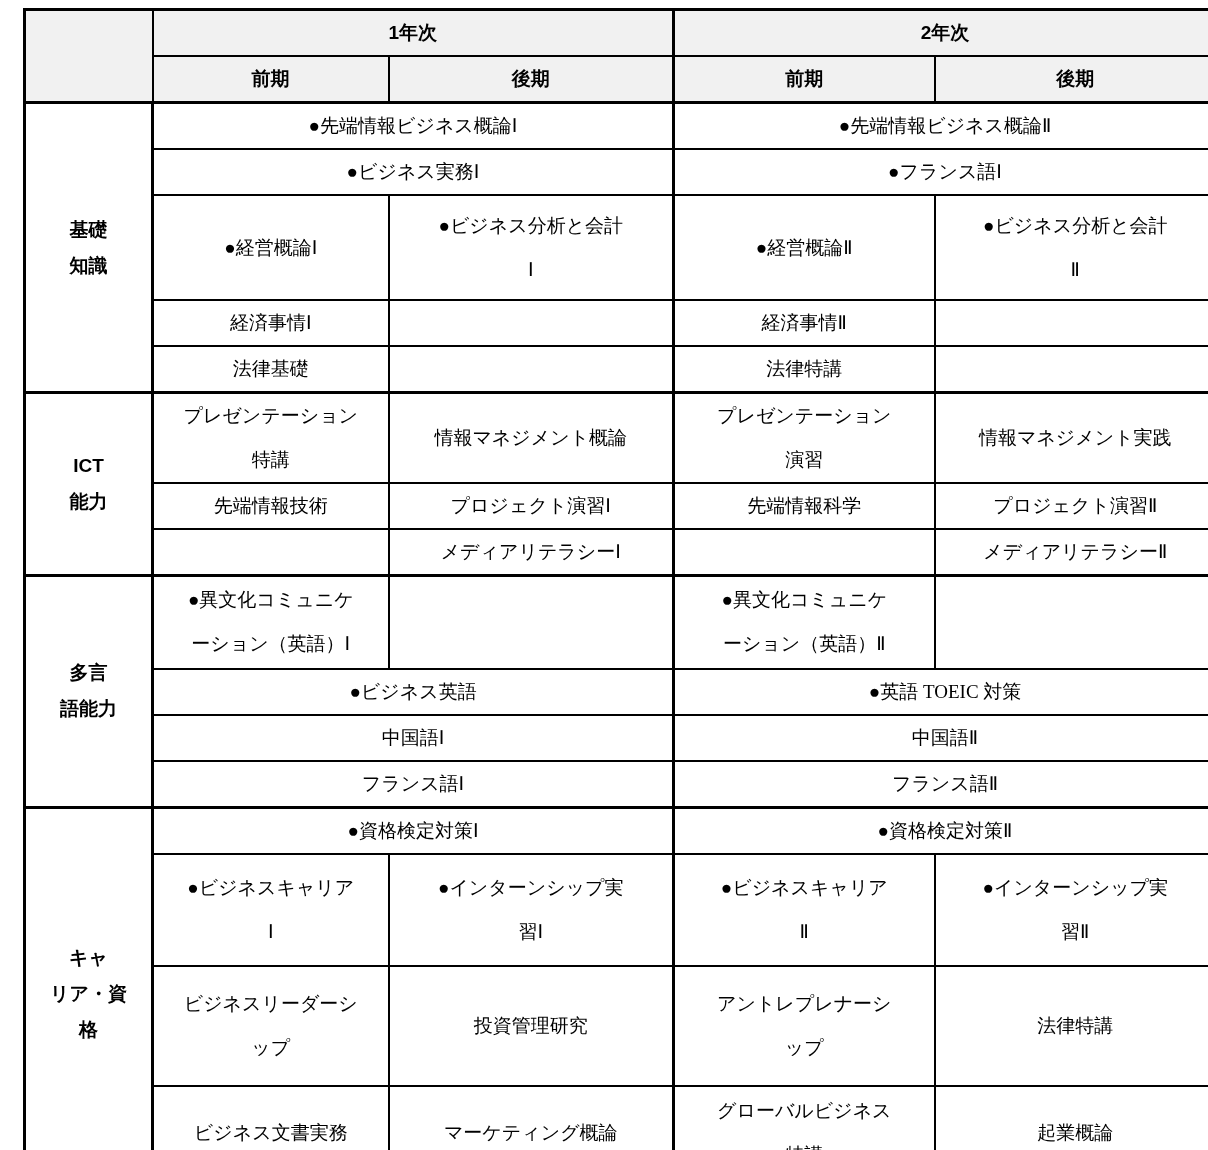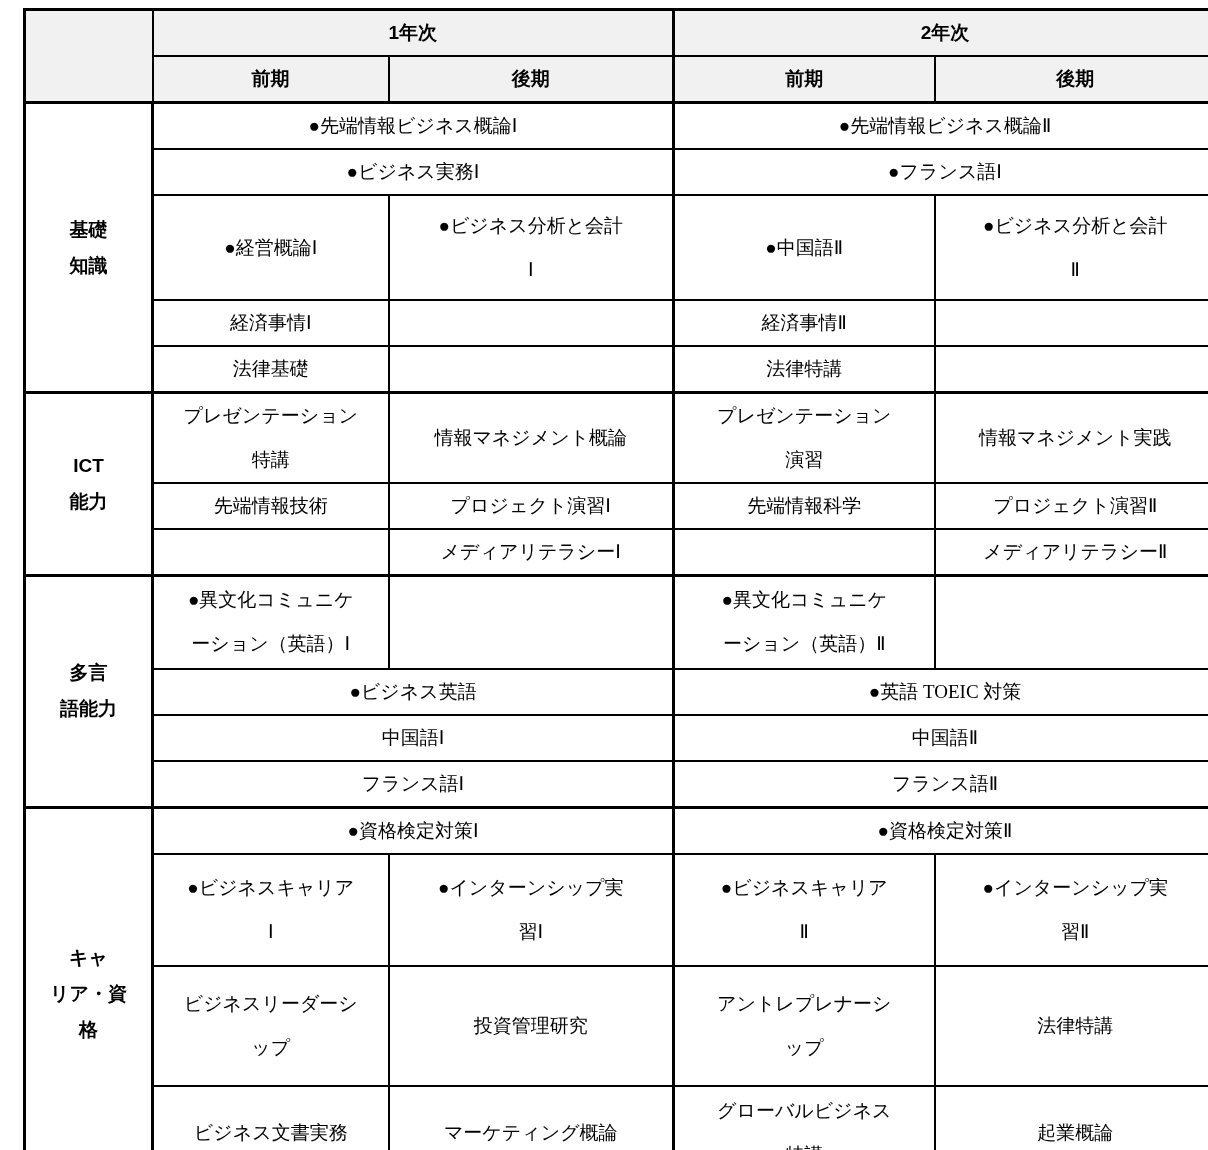--- a/index.html
+++ b/index.html
@@ -76,21 +76,21 @@
         <td colspan="2" class="y2s">●先端情報ビジネス概論Ⅱ</td>
       </tr>
       <tr style="height:45px">
         <td colspan="2">●ビジネス実務Ⅰ</td>
         <td colspan="2" class="y2s">●フランス語Ⅰ</td>
       </tr>
       <tr style="height:105px">
         <td>●経営概論Ⅰ</td>
         <td>●ビジネス分析と会計
 Ⅰ</td>
-        <td class="y2s">●中国語Ⅱ</td>
+        <td class="y2s">●経営概論Ⅱ</td>
         <td>●ビジネス分析と会計
 Ⅱ</td>
       </tr>
       <tr style="height:45px">
         <td>経済事情Ⅰ</td>
         <td></td>
         <td class="y2s">経済事情Ⅱ</td>
         <td></td>
       </tr>
       <tr style="height:43px">

